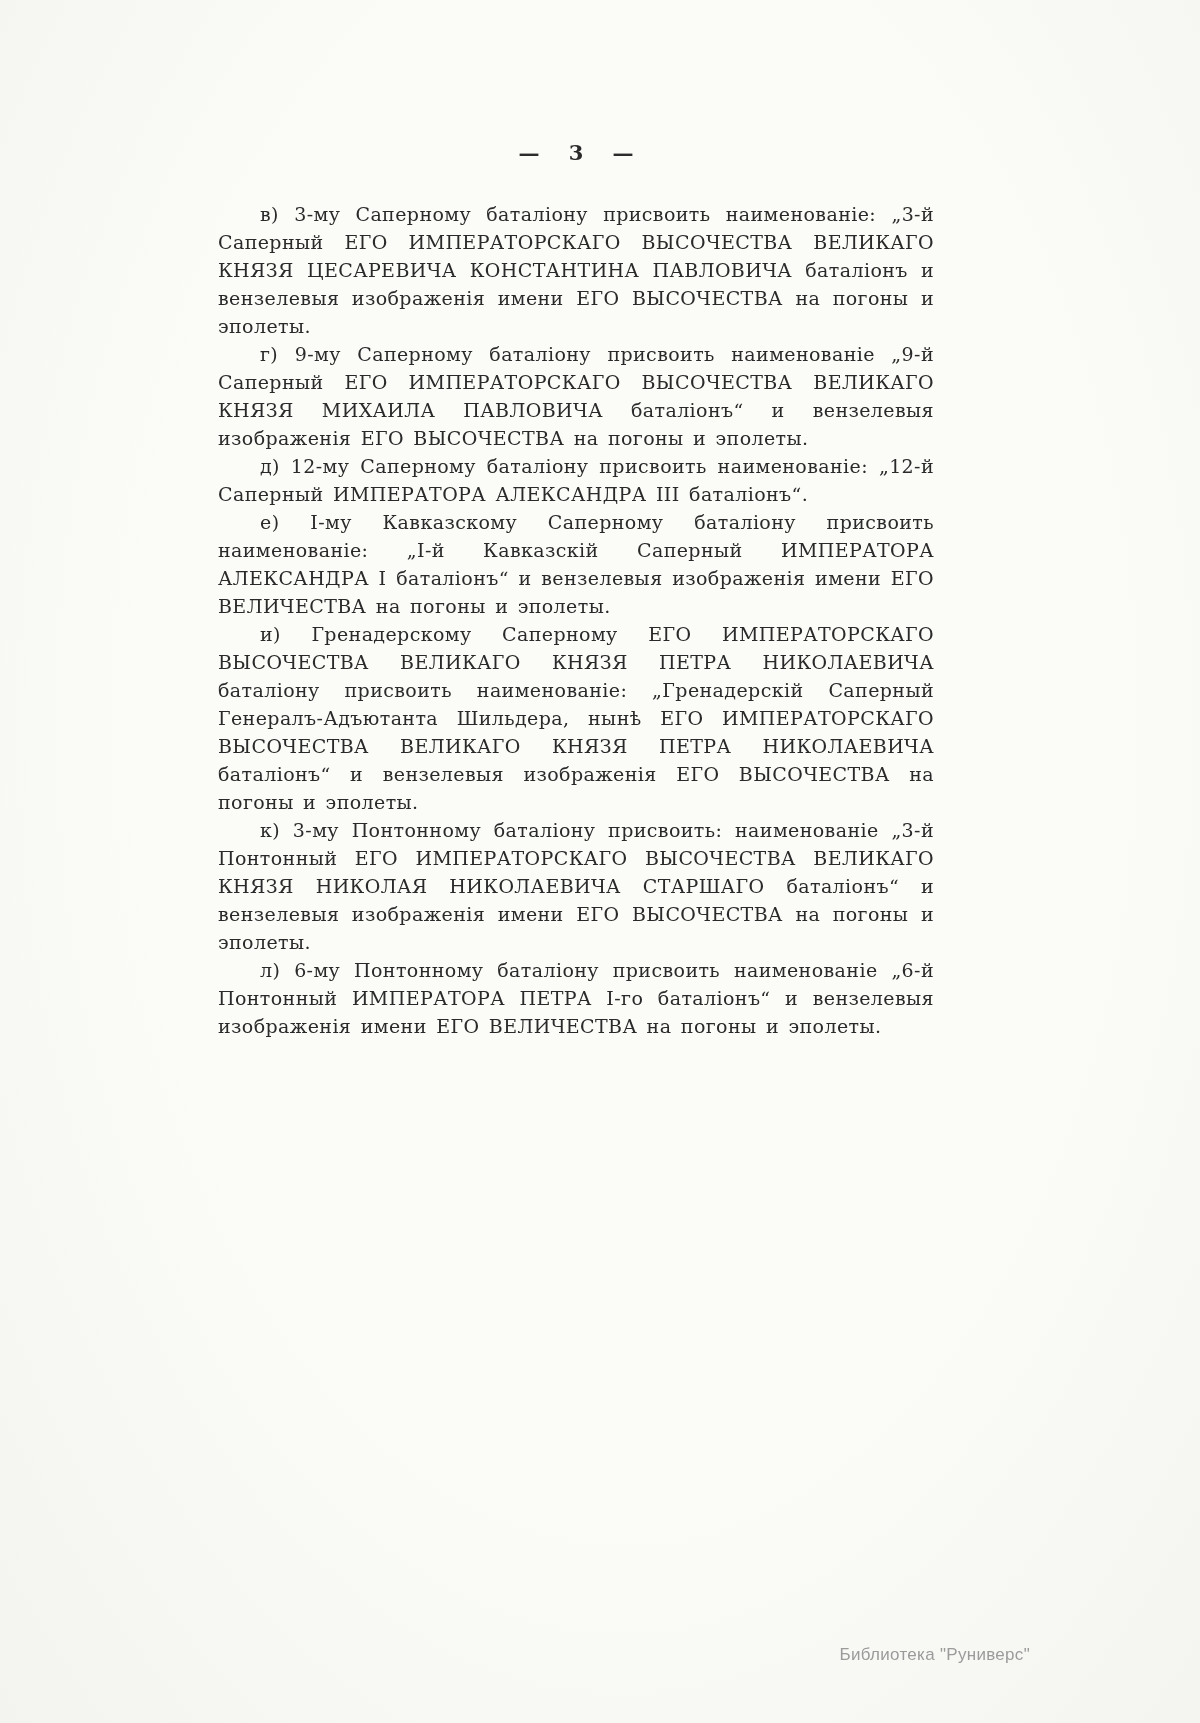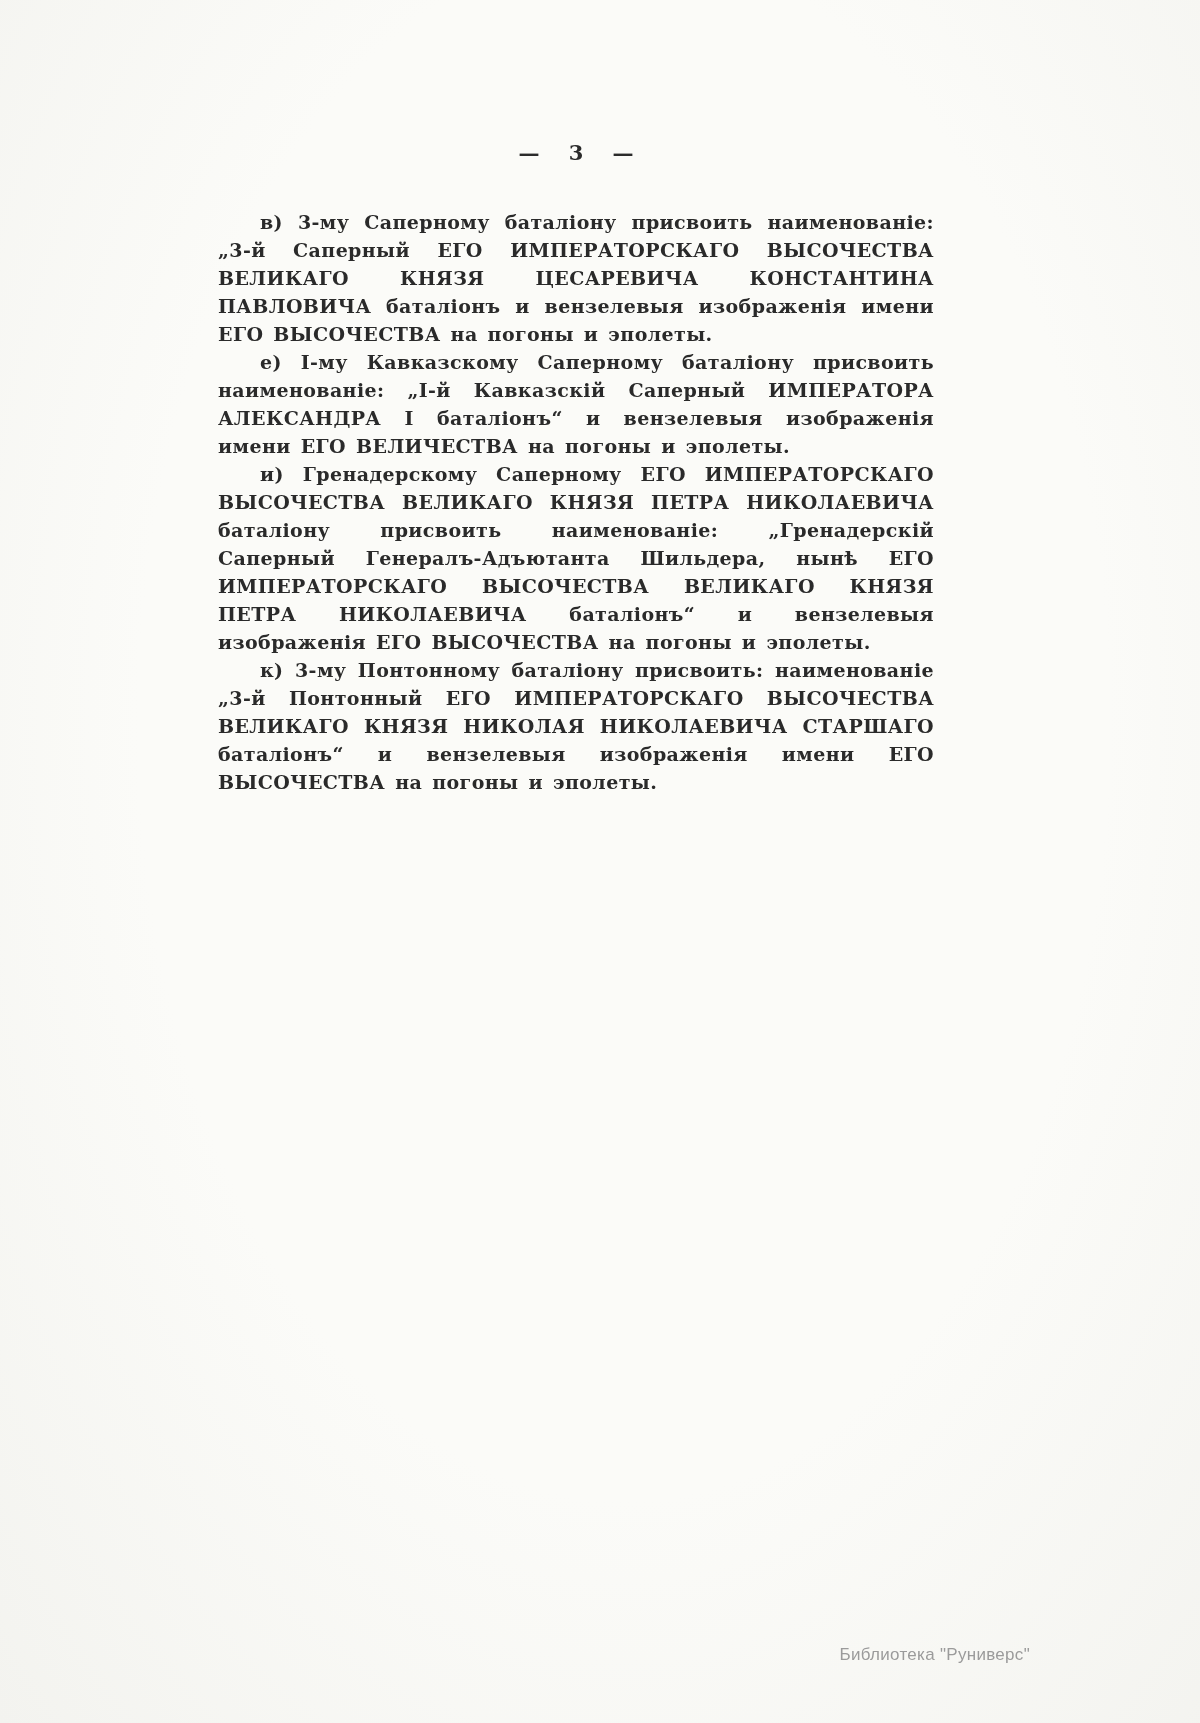--- a/index.html
+++ b/index.html
@@ -26,24 +26,23 @@
     left: 218px;
     width: 716px;
     text-align: center;
     font-size: 21px;
     font-weight: bold;
     word-spacing: 22px;
     color: #2b2b2b;
   }
   .content {
     position: absolute;
-    top: 208px;
+    top: 200px;
     left: 218px;
     width: 716px;
-    font-weight: bold;
   }
   .para {
     font-size: 19px;
     line-height: 28px;
     text-align: justify;
     text-indent: 42px;
     margin: 0;
     word-spacing: 3px;
     letter-spacing: 0.4px;
     color: #2a2a2a;
@@ -64,20 +63,23 @@
 </style>
 </head>
 <body>
 
 <div class="page">
 
   <div class="page-number">— 3 —</div>
 
   <div class="content">
     <p class="para">в) 3-му Саперному баталіону присвоить наименованіе: „3-й Саперный ЕГО ИМПЕРАТОРСКАГО ВЫСОЧЕСТВА ВЕЛИКАГО КНЯЗЯ ЦЕСАРЕВИЧА КОНСТАНТИНА ПАВЛОВИЧА баталіонъ и вензелевыя изображенія имени ЕГО ВЫСОЧЕСТВА на погоны и эполеты.</p>
+    <p class="para">г) 9-му Саперному баталіону присвоить наименованіе „9-й Саперный ЕГО ИМПЕРАТОРСКАГО ВЫСОЧЕСТВА ВЕЛИКАГО КНЯЗЯ МИХАИЛА ПАВЛОВИЧА баталіонъ“ и вензелевыя изображенія ЕГО ВЫСОЧЕСТВА на погоны и эполеты.</p>
+    <p class="para">д) 12-му Саперному баталіону присвоить наименованіе: „12-й Саперный ИМПЕРАТОРА АЛЕКСАНДРА III баталіонъ“.</p>
     <p class="para">е) I-му Кавказскому Саперному баталіону присвоить наименованіе: „I-й Кавказскій Саперный ИМПЕРАТОРА АЛЕКСАНДРА I баталіонъ“ и вензелевыя изображенія имени ЕГО ВЕЛИЧЕСТВА на погоны и эполеты.</p>
     <p class="para">и) Гренадерскому Саперному ЕГО ИМПЕРАТОРСКАГО ВЫСОЧЕСТВА ВЕЛИКАГО КНЯЗЯ ПЕТРА НИКОЛАЕВИЧА баталіону присвоить наименованіе: „Гренадерскій Саперный Генералъ-Адъютанта Шильдера, нынѣ ЕГО ИМПЕРАТОРСКАГО ВЫСОЧЕСТВА ВЕЛИКАГО КНЯЗЯ ПЕТРА НИКОЛАЕВИЧА баталіонъ“ и вензелевыя изображенія ЕГО ВЫСОЧЕСТВА на погоны и эполеты.</p>
     <p class="para">к) 3-му Понтонному баталіону присвоить: наименованіе „3-й Понтонный ЕГО ИМПЕРАТОРСКАГО ВЫСОЧЕСТВА ВЕЛИКАГО КНЯЗЯ НИКОЛАЯ НИКОЛАЕВИЧА СТАРШАГО баталіонъ“ и вензелевыя изображенія имени ЕГО ВЫСОЧЕСТВА на погоны и эполеты.</p>
+    <p class="para">л) 6-му Понтонному баталіону присвоить наименованіе „6-й Понтонный ИМПЕРАТОРА ПЕТРА I-го баталіонъ“ и вензелевыя изображенія имени ЕГО ВЕЛИЧЕСТВА на погоны и эполеты.</p>
   </div>
 
   <div class="watermark">Библиотека "Руниверс"</div>
 
 </div>
 
 </body></html>

